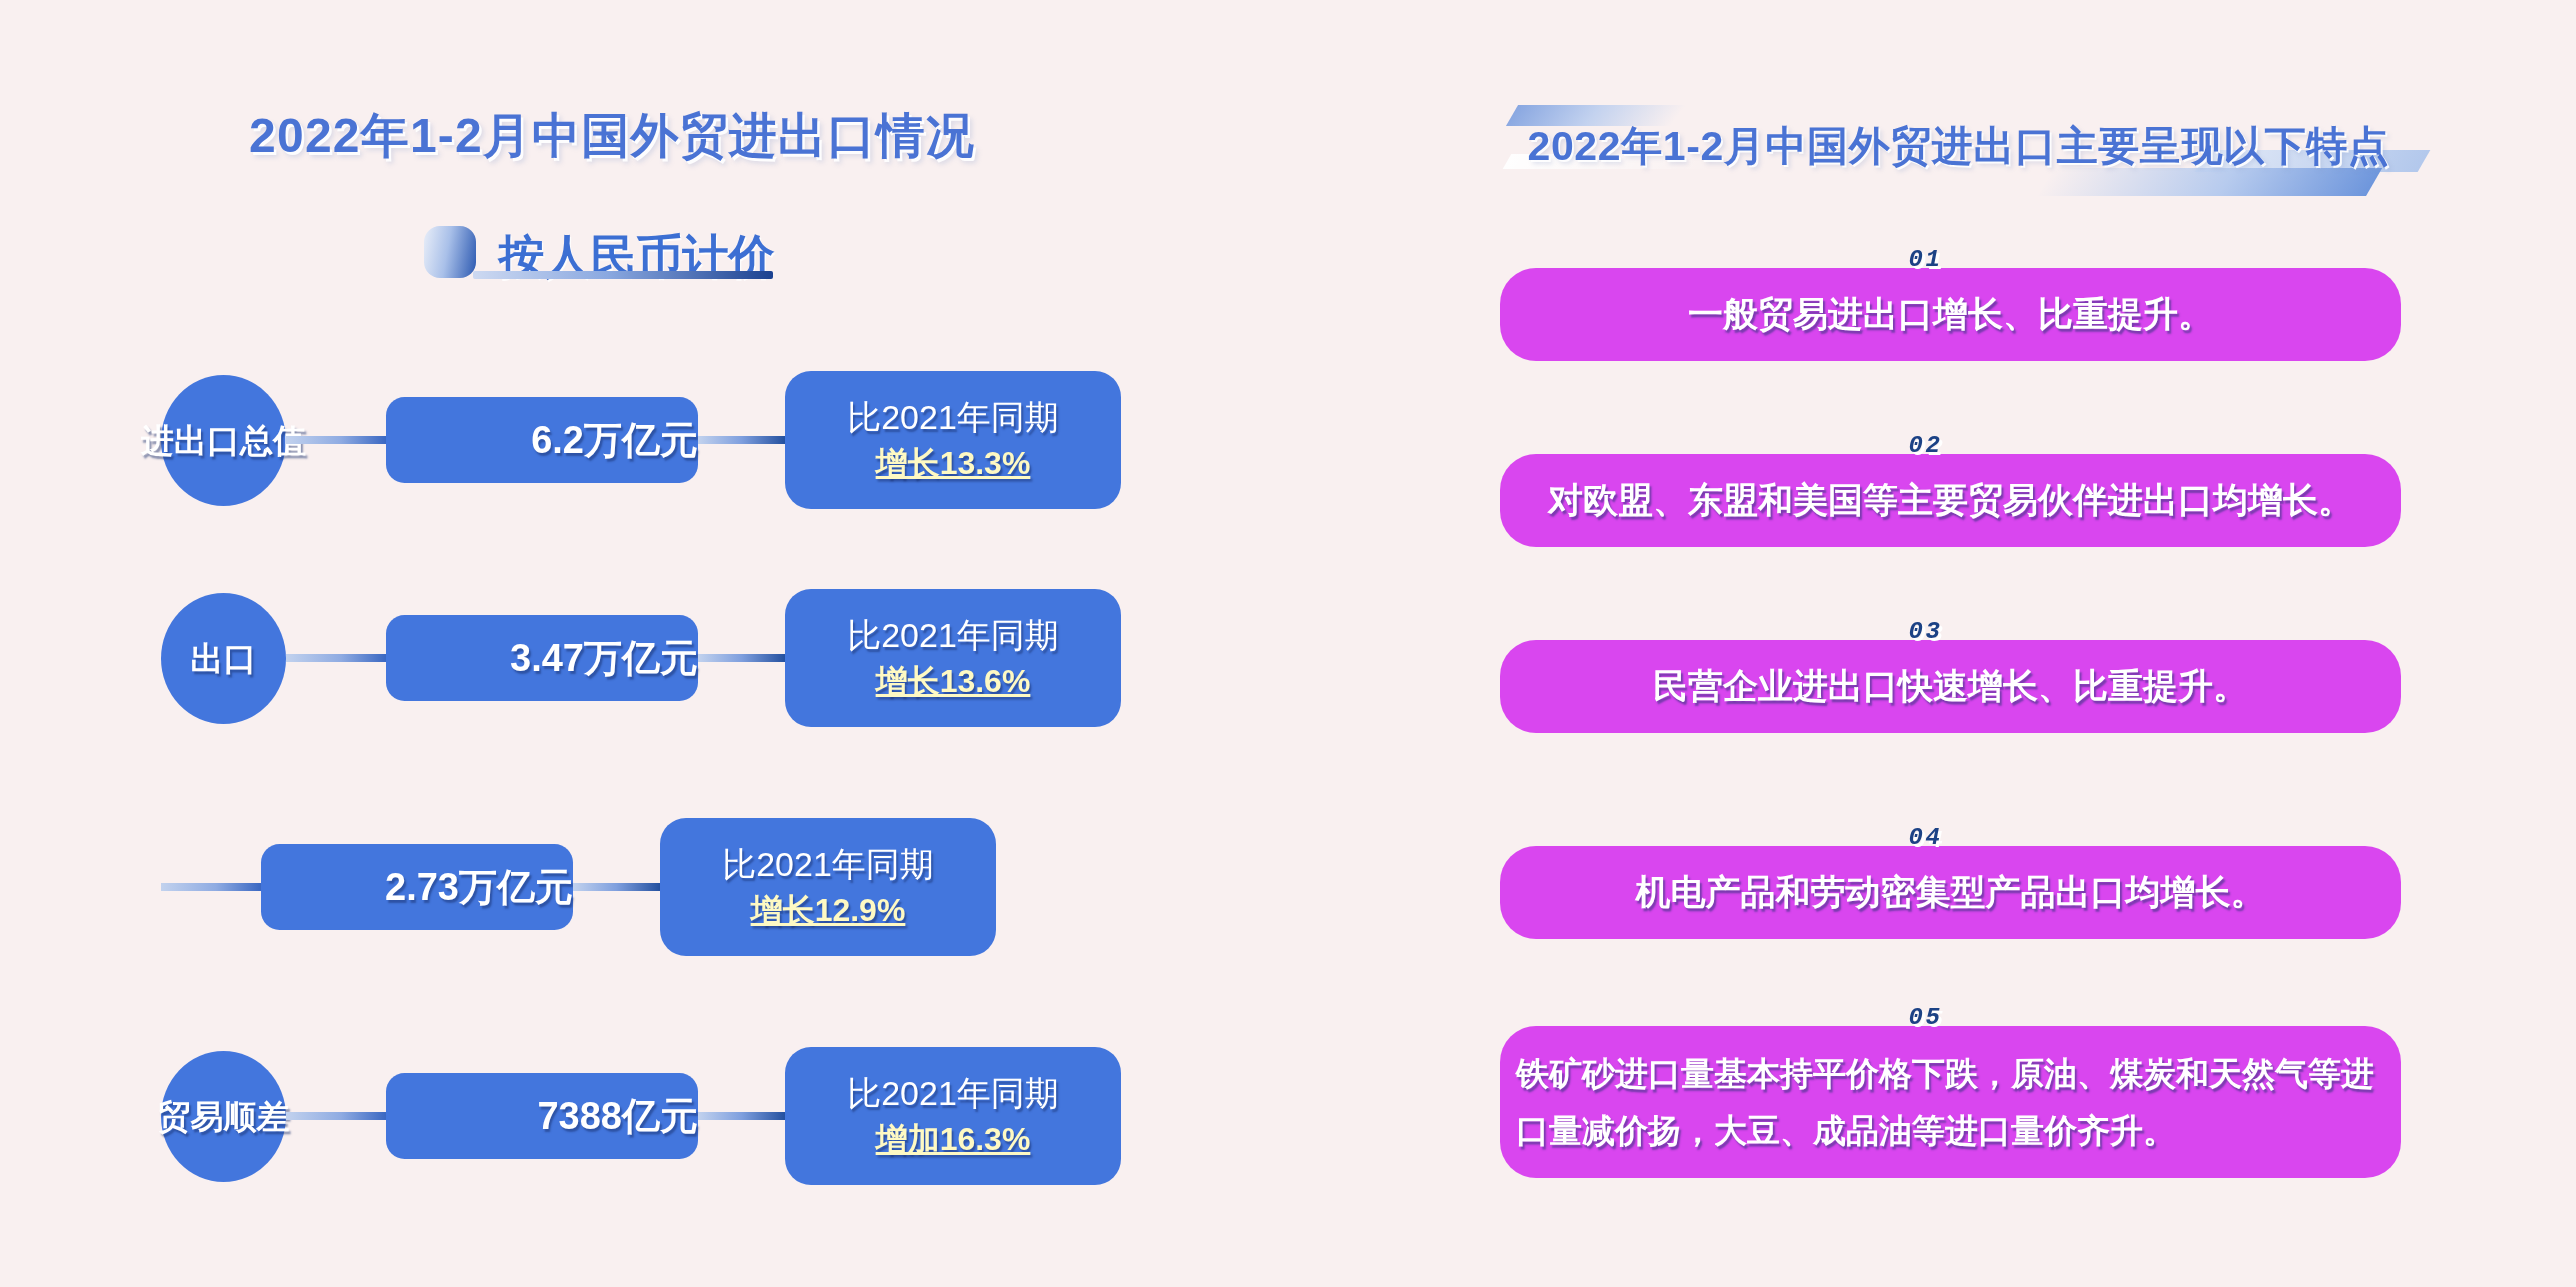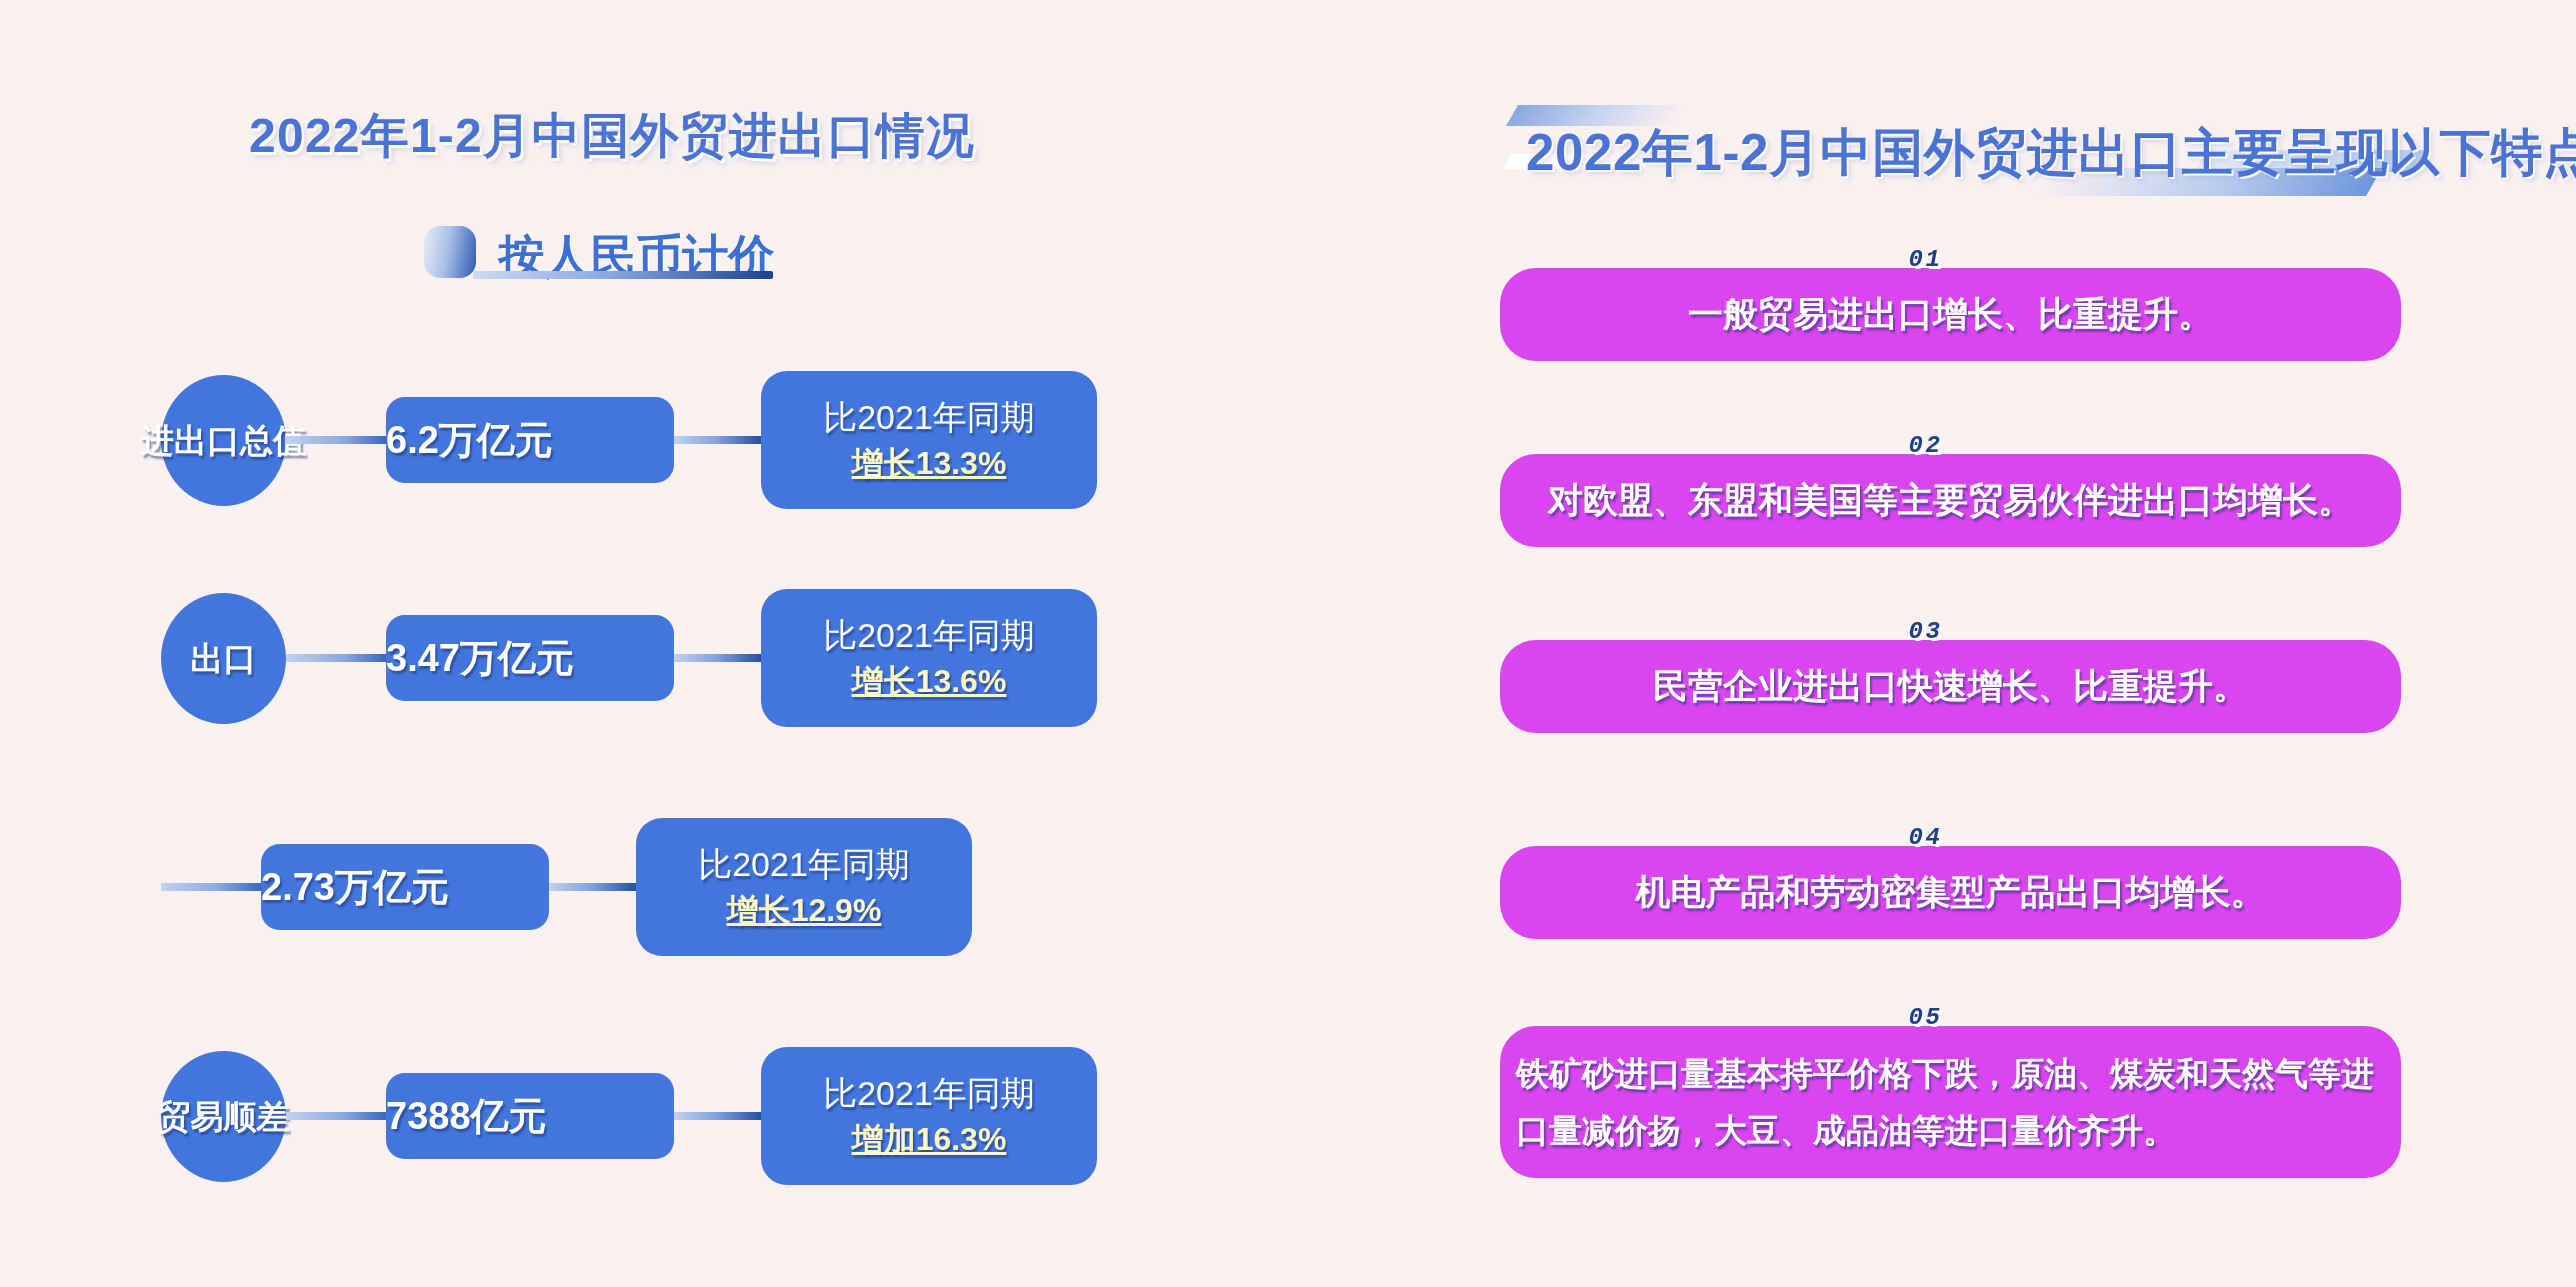--- a/index.html
+++ b/index.html
@@ -52,23 +52,23 @@
   .flow-circle span {
     color:#ffffff; font-size:33px; font-weight:bold; line-height:41px;
     text-shadow:1.9px 2.5px 1.9px rgba(23,48,110,.5);
     white-space:nowrap;
   }
   .connector-a { flex:none; width:100px; height:7.4px;
     background:linear-gradient(90deg,#c2d2ee 0%,#8fabe2 55%,#3a67c2 100%); }
   .connector-b { flex:none; width:87px; height:7.4px;
     background:linear-gradient(90deg,#c2d2ee 0%,#7f9fde 50%,#24509f 100%); }
   .value-box {
-    flex:none; width:288px; height:86px; border-radius:18.5px;
+    flex:none; width:312px; height:86px; border-radius:18.5px;
     background:#4376dd;
-    display:flex; align-items:center; justify-content:flex-start;
+    display:flex; align-items:center; justify-content:flex-end;
   }
   .value-box span {
     color:#fff; font-size:38px; font-weight:bold; white-space:nowrap;
     text-shadow:1.9px 2.5px 1.9px rgba(23,48,110,.5);
   }
   .growth-box {
     flex:none; width:336px; height:138px; border-radius:26px;
     background:#4376dd;
     display:flex; flex-direction:column; align-items:center; justify-content:center;
     row-gap:1px;
@@ -94,22 +94,22 @@
     background:linear-gradient(90deg,rgba(255,255,255,.95) 0%,rgba(255,255,255,0) 85%); }
   .decor-c { left:2201px; top:150px; width:223px; height:22px;
     transform:skewX(-30deg);
     background:linear-gradient(90deg,#e3eaf7 0%,#b3c8ec 100%); }
   .decor-b { left:2046px; top:168px; width:328px; height:28.4px;
     transform:skewX(-30deg);
     background:linear-gradient(95deg,rgba(249,240,240,0) 0%,#b7cbee 55%,#6e96dc 100%); }
 
   .right-title {
     position:absolute; left:1526px; top:119px; width:865px; z-index:2;
-    text-align:right; white-space:nowrap;
-    font-size:51px; font-weight:bold; letter-spacing:0.6px;
+    text-align:center; white-space:nowrap;
+    font-size:41px; font-weight:bold; letter-spacing:0.6px;
     color:#4a73d4;
     text-shadow:1.9px 1.9px 0 rgba(255,255,255,.9), 3.7px 4.3px 4.3px rgba(130,150,200,.25);
   }
 
   .feature-item { position:absolute; left:1500px; width:901px; }
   .feature-num {
     position:relative; z-index:2;
     text-align:center; transform:translateX(-25px);
     font-family:Liberation Mono, monospace;
     font-style:italic; font-weight:bold;

